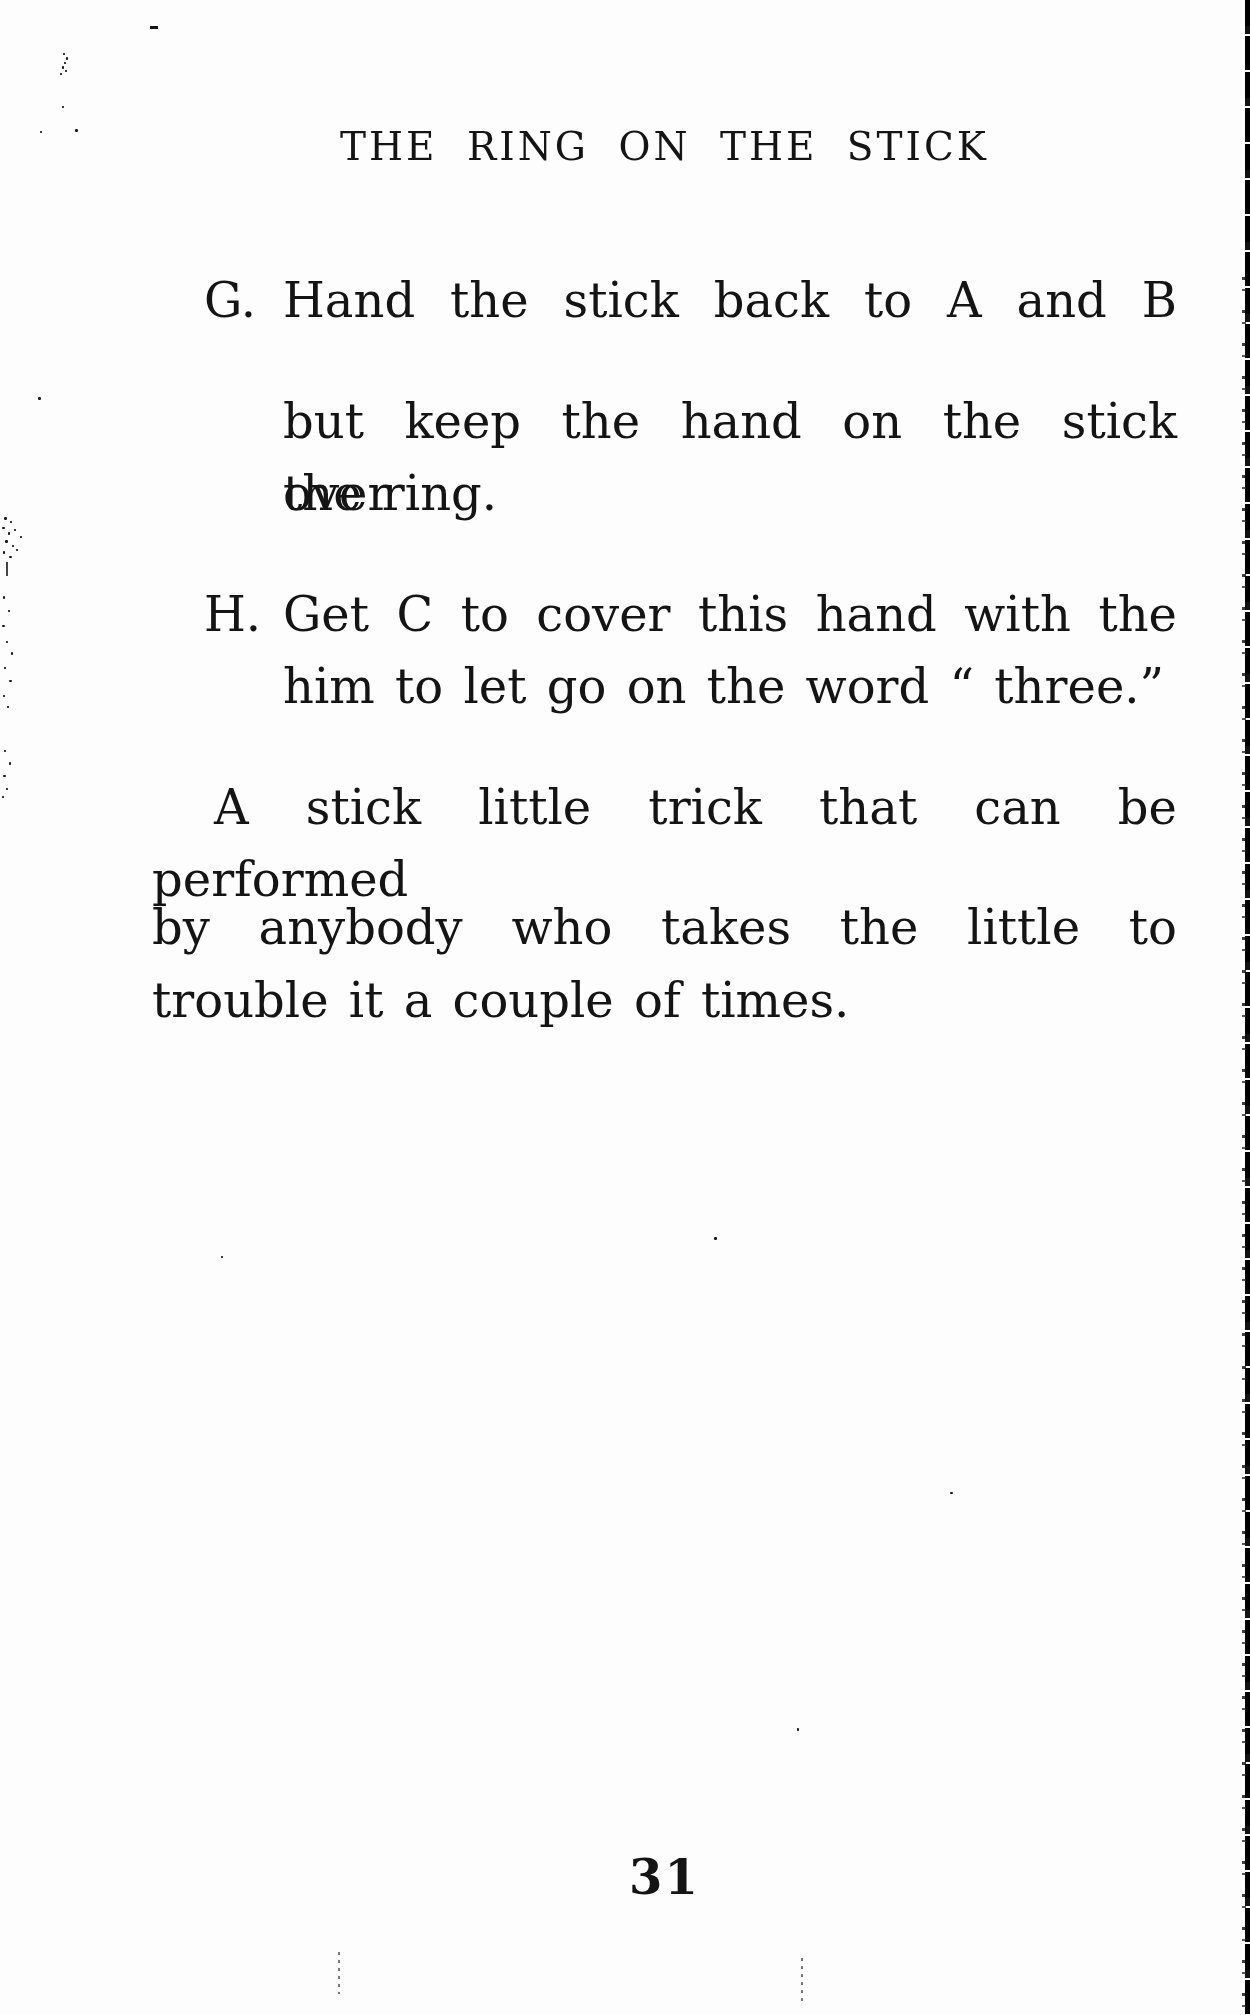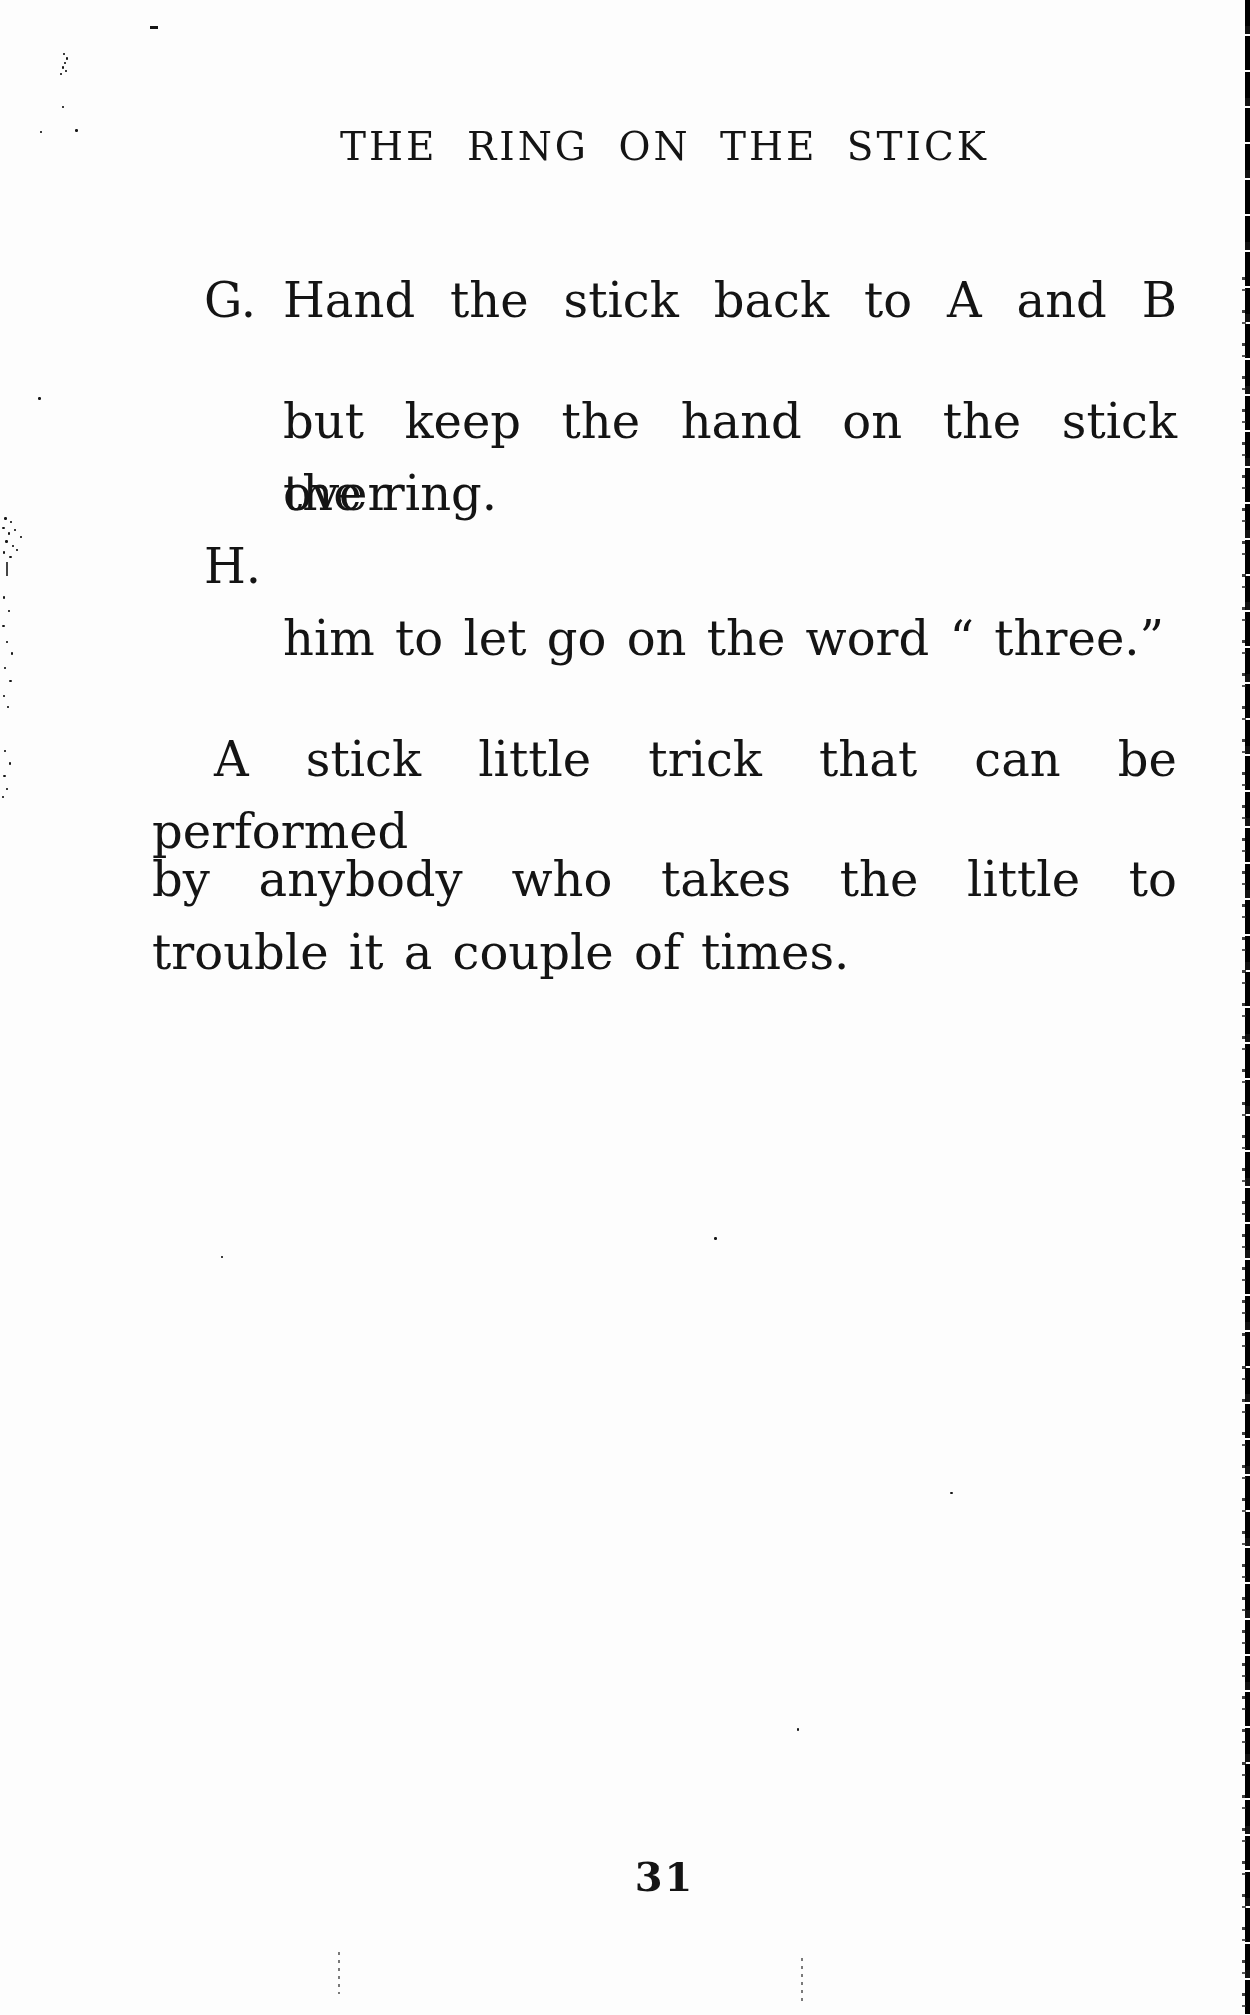--- a/index.html
+++ b/index.html
@@ -48,21 +48,21 @@
   .cont { margin-left: 131px; }
   .first .marker { position: absolute; left: 52px; top: 0; }
   .first .ltext { display: block; margin-left: 131px; }
   .indent { text-indent: 62px; }
   .pageno {
     position: absolute;
     left: 152px;
     top: 1851px;
     width: 1025px;
     text-align: center;
-    font-size: 40px;
+    font-size: 48px;
     line-height: 52px;
     font-weight: bold;
     letter-spacing: 2px;
   }
   
   .edge-right-solid {
     position: absolute;
     right: 0; top: 0;
     width: 5px; height: 100%;
     background: repeating-linear-gradient(180deg,
@@ -95,20 +95,21 @@
 
     <div class="line first">
       <span class="marker">G.</span>
       <span class="ltext just">Hand the stick back to A and B</span>
     </div>
     <div class="line cont just">but keep the hand on the stick over</div>
     <div class="line cont lastline">the ring.</div>
 
     <div class="line first">
       <span class="marker">H.</span>
+      <span class="ltext just">Get C to cover this hand with the</span>
     </div>
     <div class="line cont lastline">him to let go on the word “ three.”</div>
 
     <div class="line indent just">A stick little trick that can be performed</div>
     <div class="line just">by anybody who takes the little to</div>
     <div class="line lastline">trouble it a couple of times.</div>
   </div>
 
   <div class="pageno">31</div>
 

